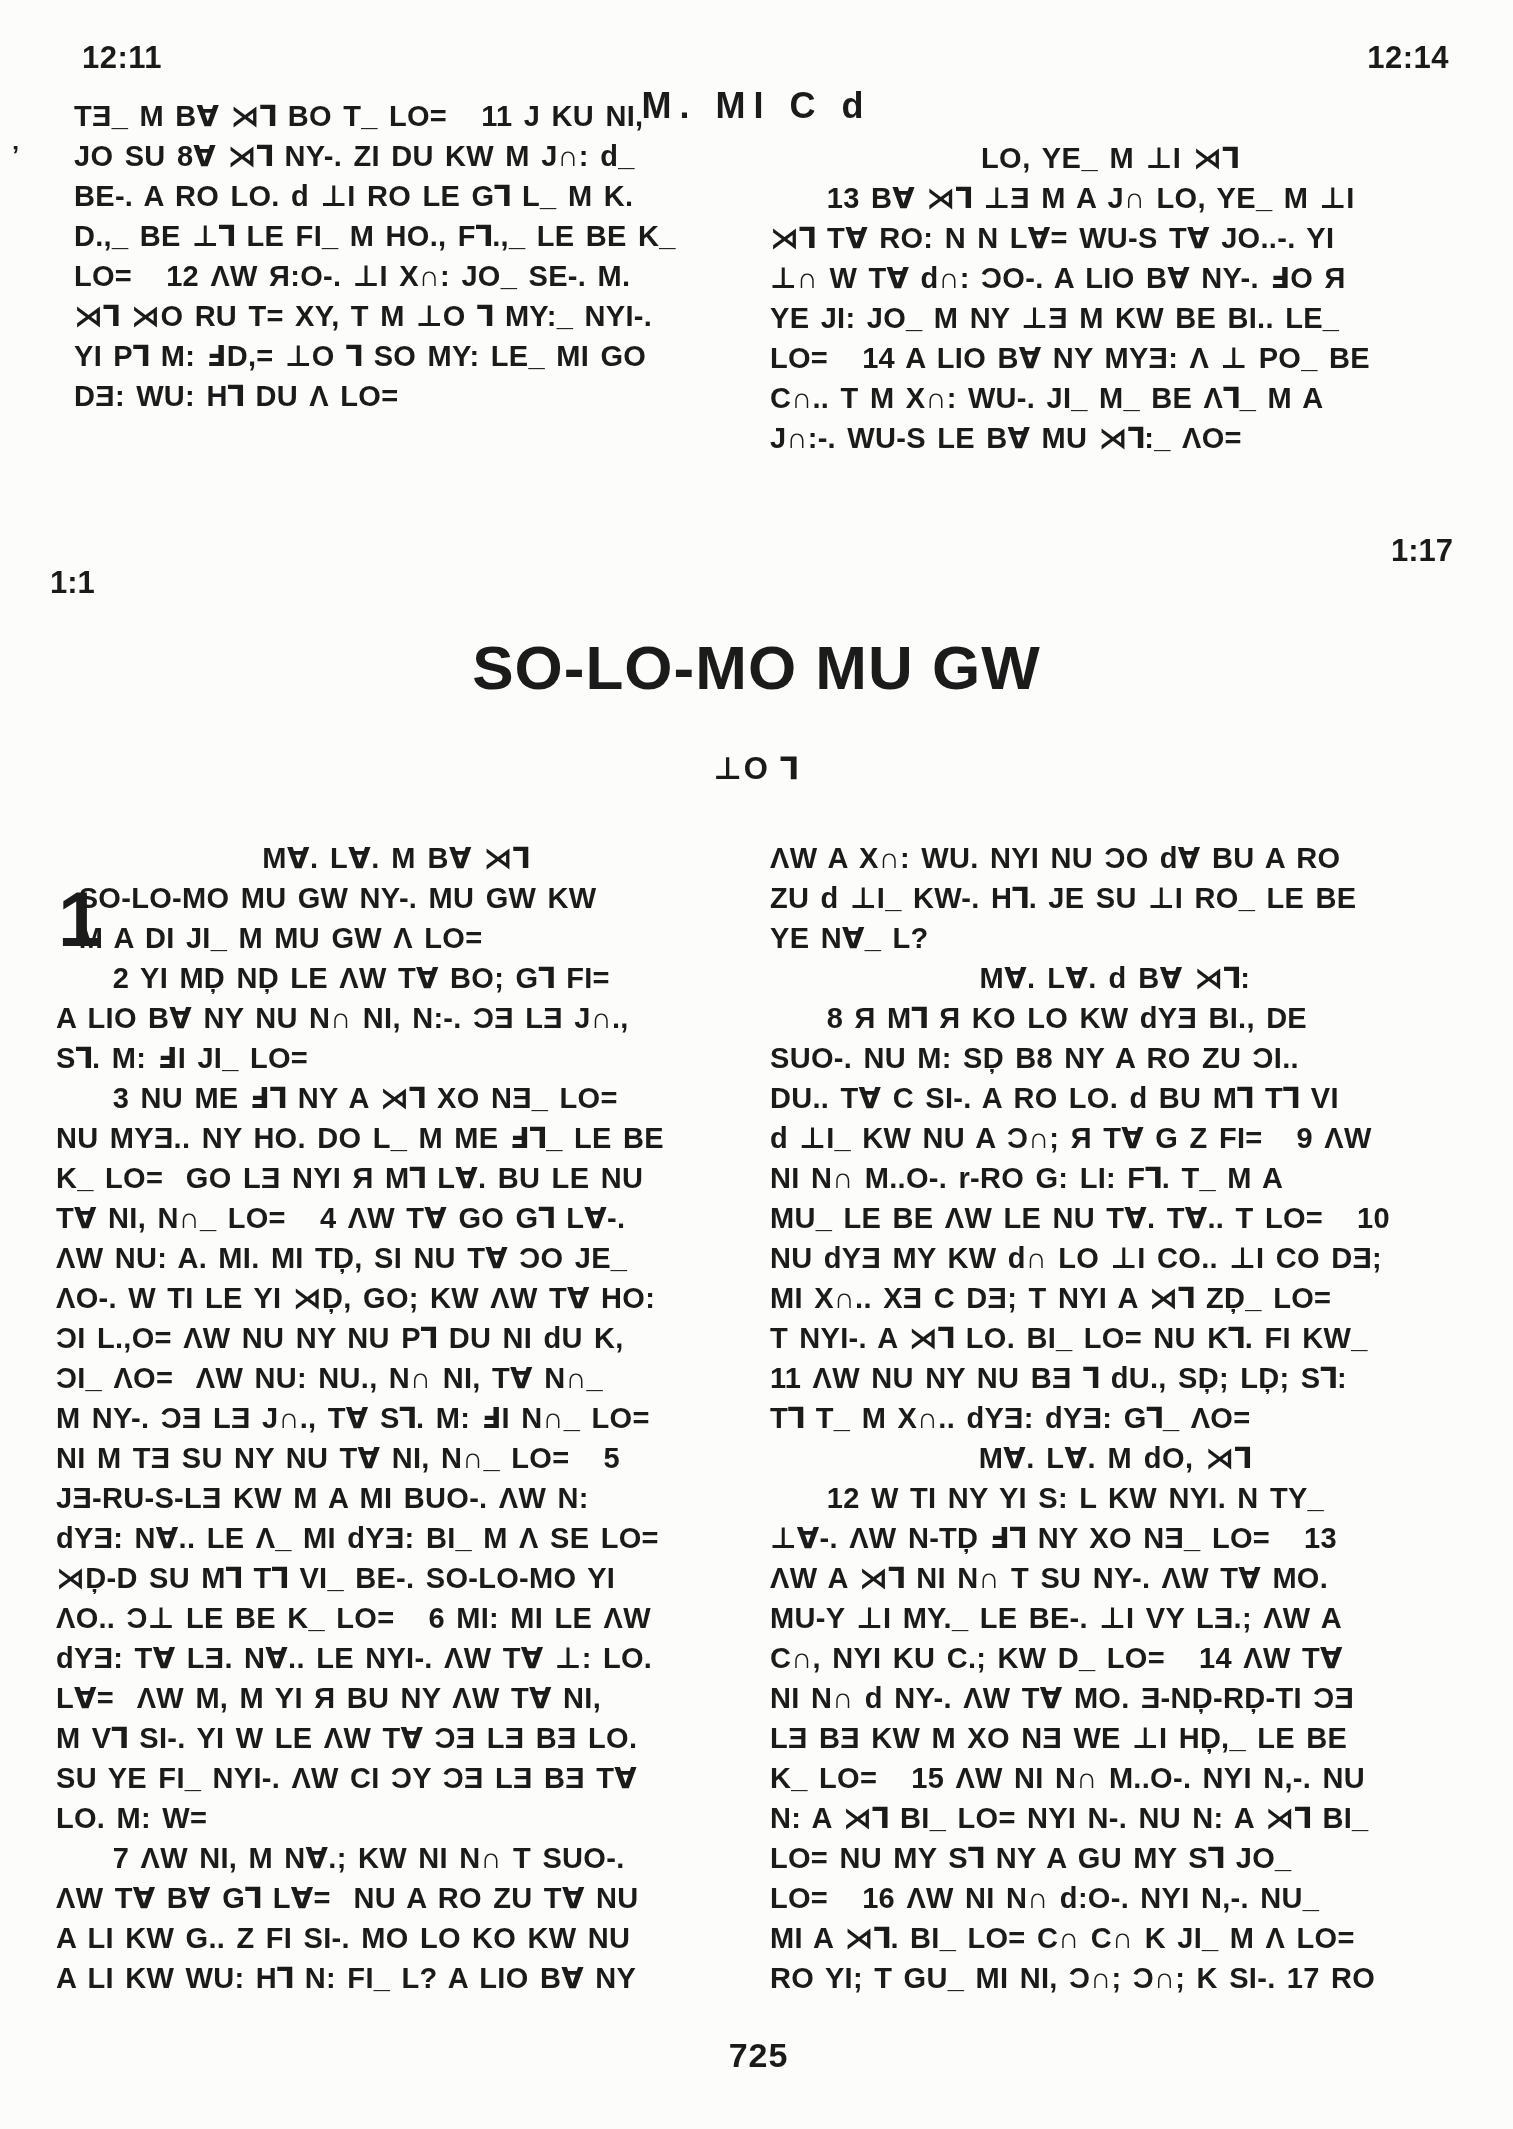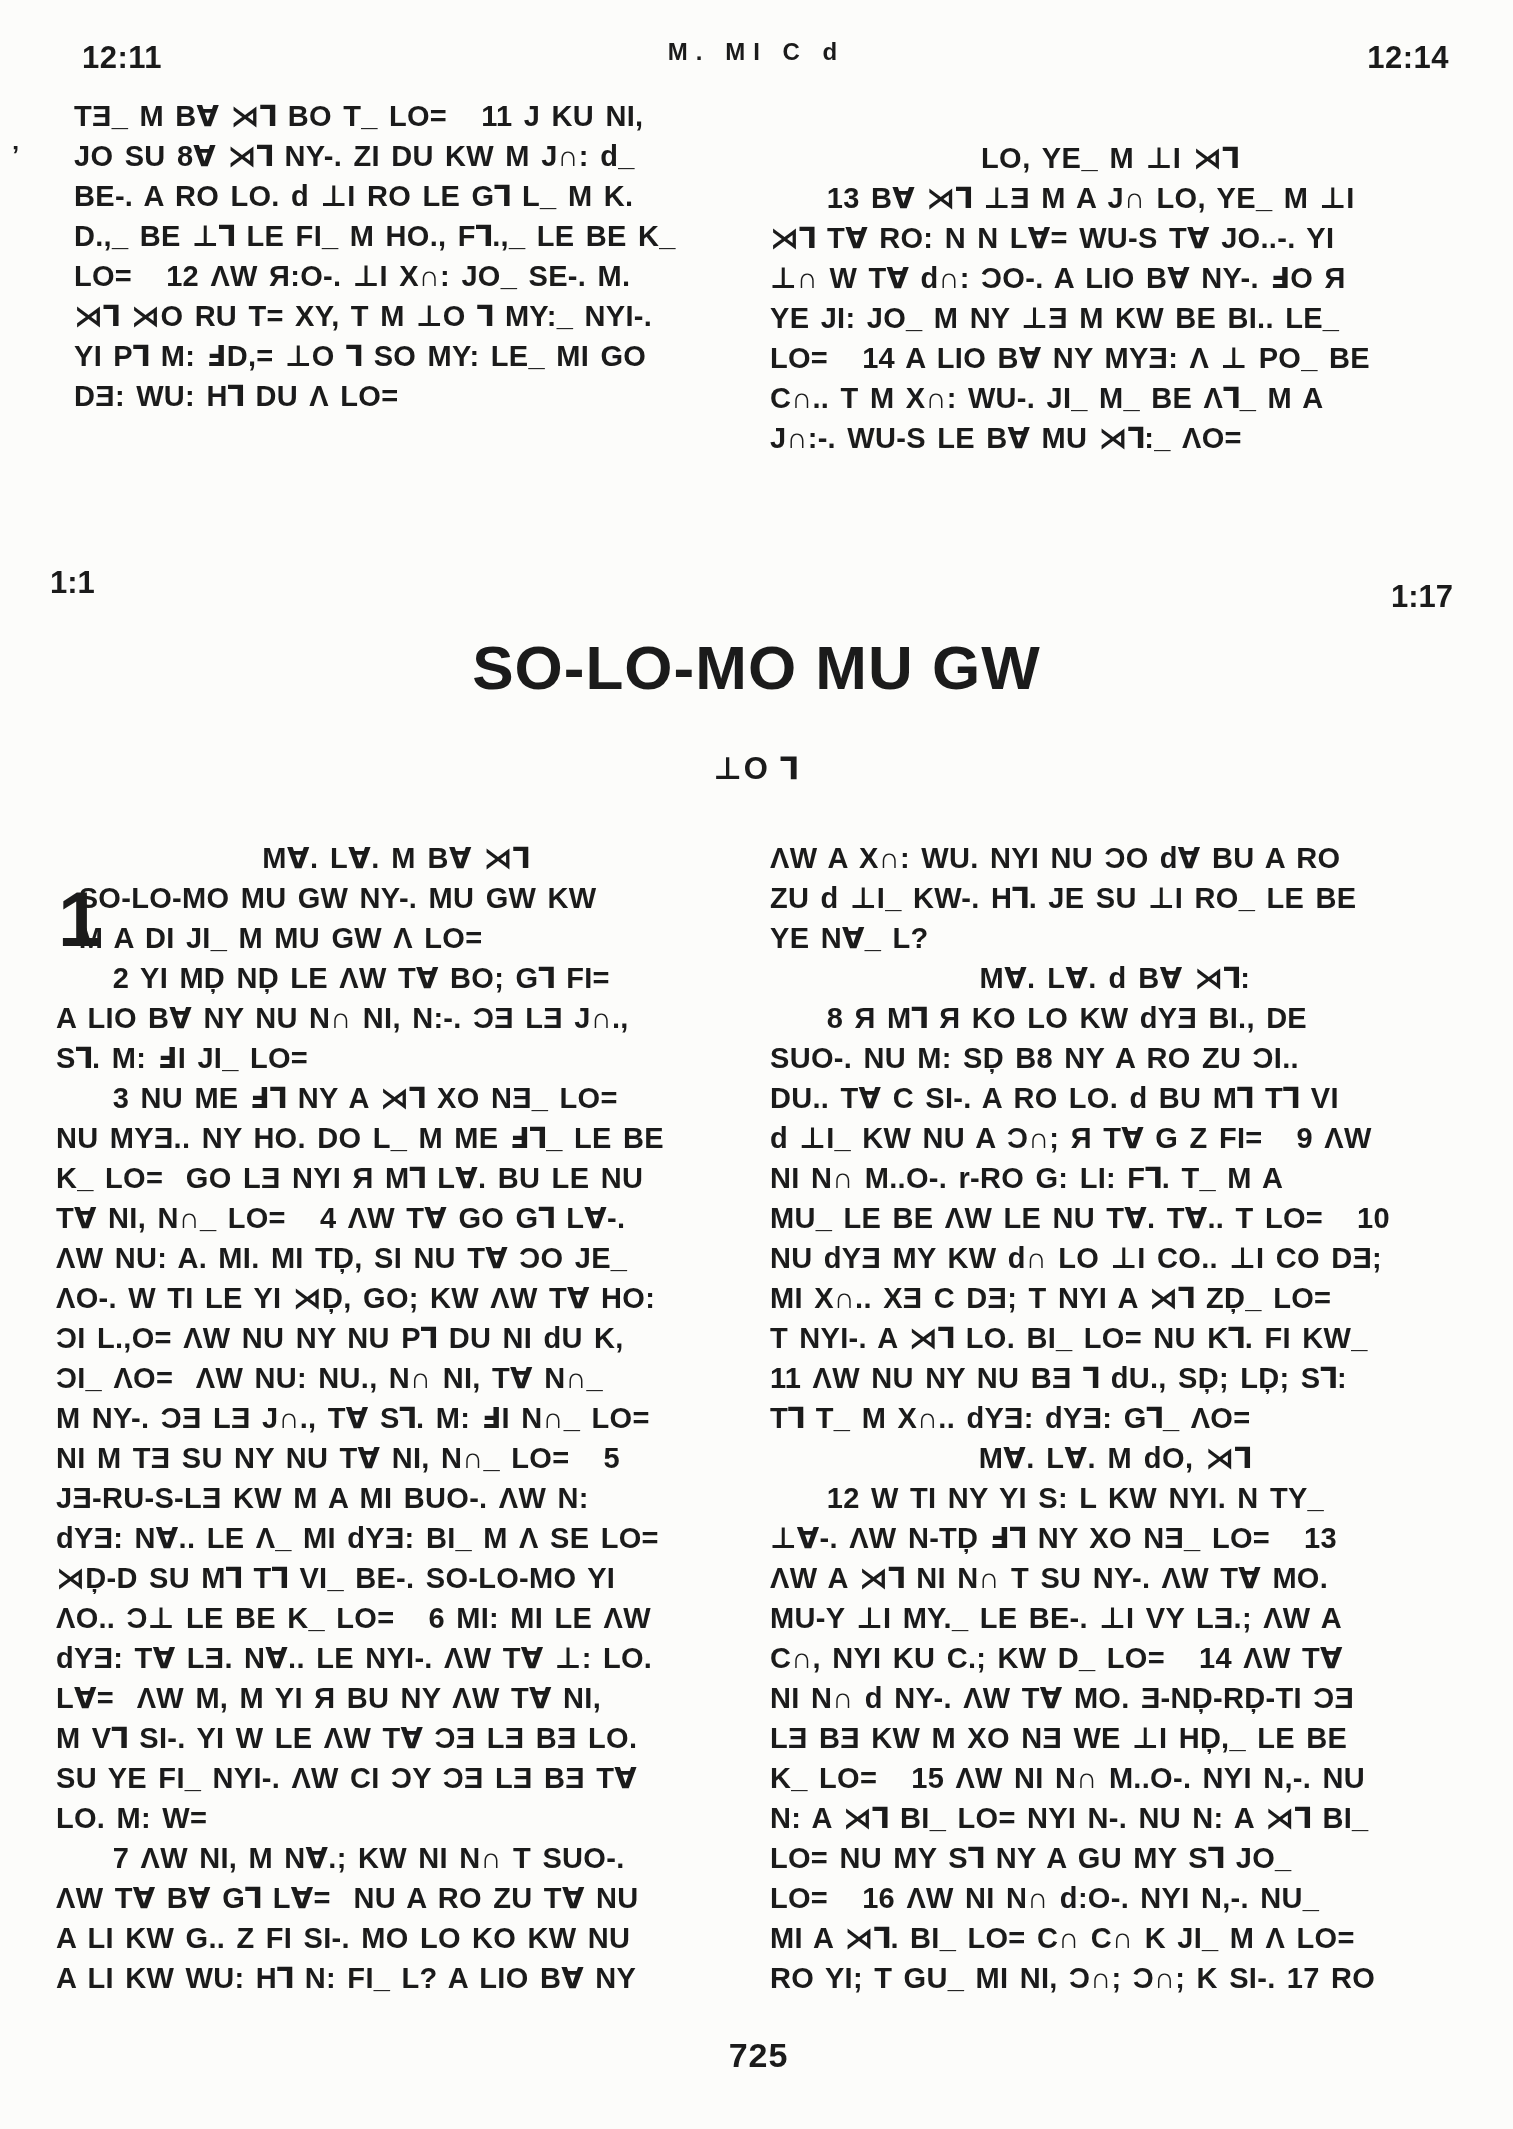--- a/index.html
+++ b/index.html
@@ -8,21 +8,21 @@
     width:1513px;height:2129px;position:relative;
     background:var(--paper);color:var(--ink);
     font-family:"Liberation Sans","DejaVu Sans",sans-serif;
     font-weight:700;
     -webkit-font-smoothing:antialiased;
   }
   .abs{position:absolute;}
   .line{white-space:pre;line-height:40px;height:40px;font-size:29px;letter-spacing:.3px;word-spacing:3px;}
   .chead{white-space:pre;line-height:40px;height:40px;font-size:29px;letter-spacing:.5px;word-spacing:3px;text-align:center;}
   .hdr{font-size:31px;letter-spacing:.5px;}
-  .hdr-center{left:0;right:0;text-align:center;letter-spacing:8px;font-size:24px;}
+  .hdr-center{left:0;right:0;text-align:center;letter-spacing:8px;font-size:36px;margin-top:47px;}
   .ref{font-size:31px;}
   .title{left:0;right:0;text-align:center;font-size:62px;letter-spacing:1px;font-weight:800;}
   .subtitle{left:0;right:0;text-align:center;font-size:31px;letter-spacing:2px;}
   .col{width:680px;}
   .dropcap{position:absolute;left:2px;top:42px;font-size:78px;line-height:78px;font-weight:800;}
   .main-left .line:nth-child(1){}
   .footer{left:4px;right:0;text-align:center;font-size:34px;letter-spacing:1px;}
   .tick{font-size:26px;}
 </style>
 </head>
@@ -54,21 +54,21 @@
         <div class="line">⋊⅂ T∀ RO: N N L∀= WU-S T∀ JO..-. YI</div>
         <div class="line">⊥∩ W T∀ d∩: ƆO-. A LIO B∀ NY-. ℲO Я</div>
         <div class="line">YE JI: JO_ M NY ⊥Ǝ M KW BE BI.. LE_</div>
         <div class="line">LO=   14 A LIO B∀ NY MYƎ: Ʌ ⊥ PO_ BE</div>
         <div class="line">C∩.. T M X∩: WU-. JI_ M_ BE Ʌ⅂_ M A</div>
         <div class="line">J∩:-. WU-S LE B∀ MU ⋊⅂:_ ɅO=</div>
       </div>
   </div>
 
   <div class="abs ref" style="left:50px;top:565px;">1:1</div>
-  <div class="abs ref" style="right:60px;top:579px;margin-left:36px;">1:17</div>
+  <div class="abs ref" style="right:60px;top:533px;margin-left:36px;">1:17</div>
 
   <div class="abs title" style="top:632px;">SO-LO-MO MU GW</div>
   <div class="abs subtitle" style="top:750px;">⊥O ⅂</div>
 
   <div class="abs col main-left" style="left:56px;top:838px;">
     <div class="chead">M∀. L∀. M B∀ ⋊⅂</div>
     <div class="dropcap">1</div>
     <div>
         <div class="line">  SO-LO-MO MU GW NY-. MU GW KW</div>
         <div class="line">  M A DI JI_ M MU GW Ʌ LO=</div>

